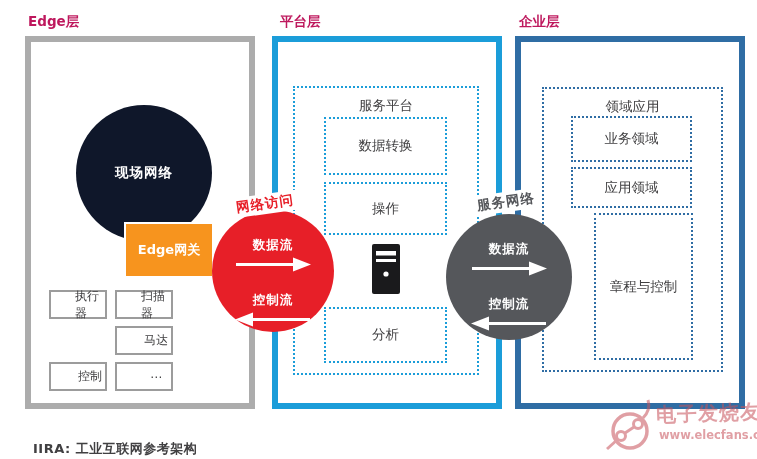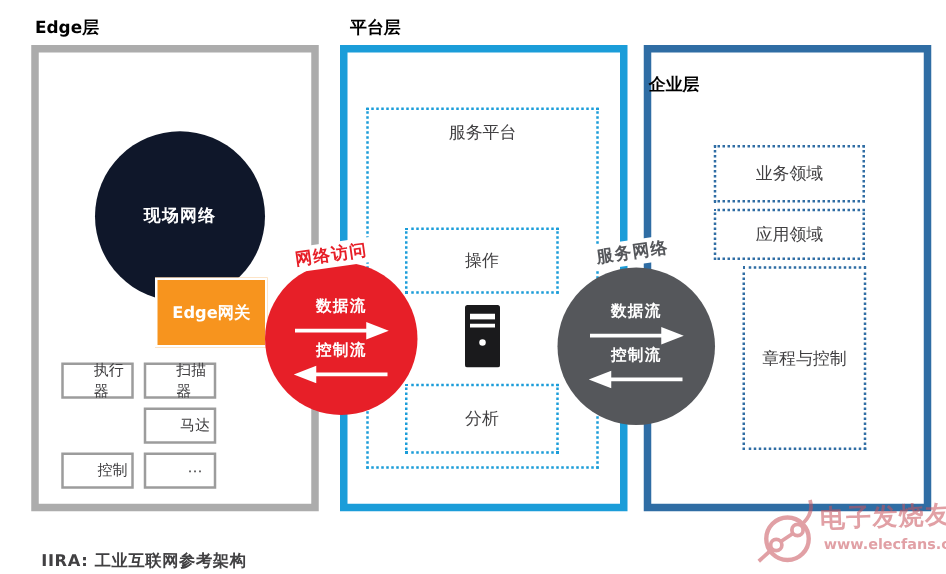--- a/index.html
+++ b/index.html
@@ -1,20 +1,20 @@
 <!DOCTYPE html>
 <html><head>
 <meta charset="utf-8">
 <style>
   html,body{margin:0;padding:0;background:#fff;}
   .canvas{
     position:relative;width:757px;height:459px;background:#ffffff;overflow:hidden;
     font-family:"DejaVu Sans","Liberation Sans",sans-serif;
   }
-  .layer-label{position:absolute;font-size:13.5px;font-weight:bold;color:#000000;z-index:2;}
+  .layer-label{position:absolute;font-size:13.5px;font-weight:bold;color:#be185d;z-index:2;}
   .frame{position:absolute;top:36px;height:373px;width:230px;box-sizing:border-box;border:6px solid;background:transparent;z-index:1;}
   .frame.edge{left:25px;border-color:#acacac;}
   .frame.platform{left:272px;border-color:#1b9dd9;}
   .frame.enterprise{left:515px;border-color:#2f6da4;}
 
   .green-circle{position:absolute;left:76px;top:105px;width:136px;height:136px;border-radius:50%;
     background:#0f172a;display:flex;align-items:center;justify-content:center;z-index:2;}
   .green-circle span{color:#fff;font-size:13.5px;font-weight:bold;letter-spacing:1px;}
 
   .gateway{position:absolute;left:124px;top:222px;width:90px;height:56px;box-sizing:border-box;
@@ -30,21 +30,21 @@
   .dashed-box .box-title{display:block;text-align:center;padding-top:9px;font-size:13.5px;color:#414042;}
   .module{display:flex;align-items:center;justify-content:center;font-size:13.5px;color:#414042;}
 
   .server-icon{position:absolute;left:372px;top:244px;z-index:3;}
 
   .flow-circle{position:absolute;border-radius:50%;z-index:5;display:flex;flex-direction:column;align-items:center;}
   .flow-circle.red{left:212px;top:210px;width:122px;height:122px;background:#e71f28;padding-top:0;}
   .flow-circle.gray{left:446px;top:214px;width:126px;height:126px;background:#55575b;}
   .flow-circle .flow-label{color:#fff;font-size:12.5px;font-weight:bold;letter-spacing:1px;}
   .flow-circle .first{margin-top:27px;}
-  .flow-circle .second{margin-top:0;}
+  .flow-circle .second{margin-top:20px;}
   .flow-circle svg{display:block;margin-top:3px;}
 
   .rot-label{position:absolute;font-size:13.5px;font-weight:bold;z-index:6;background:#fff;padding:1px 3px;
     transform:rotate(-8deg);letter-spacing:1px;}
   .rot-label.red{left:233px;top:194px;color:#e71f28;}
   .rot-label.gray{left:474px;top:192px;color:#55575b;}
 
   .footer-caption{position:absolute;left:33px;top:440px;font-size:13px;font-weight:bold;color:#414042;letter-spacing:0.5px;z-index:2;}
 
   .watermark{position:absolute;left:603px;top:394px;width:154px;height:64px;z-index:10;opacity:0.55;color:#c8525b;}
@@ -52,21 +52,21 @@
   .watermark .wm-brand{position:absolute;left:53px;top:6px;font-size:20px;font-weight:bold;letter-spacing:1px;transform:rotate(-2deg);white-space:nowrap;}
   .watermark .wm-url{position:absolute;left:56px;top:34px;font-size:11.5px;font-weight:bold;white-space:nowrap;}
 </style>
 </head>
 <body>
 
 <div class="canvas">
 
   <div class="layer-label" style="left:28px;top:13px;">Edge层</div>
   <div class="layer-label" style="left:280px;top:13px;">平台层</div>
-  <div class="layer-label" style="left:519px;top:13px;margin-top:46px;">企业层</div>
+  <div class="layer-label" style="left:519px;top:13px;">企业层</div>
 
   <div class="frame edge"></div>
   <div class="frame platform"></div>
   <div class="frame enterprise"></div>
 
   <div class="green-circle">
     <span>现场网络</span>
   </div>
 
   <div class="gateway">
@@ -75,32 +75,36 @@
 
   <div class="device" style="left:49px;top:290px;">执行器</div>
   <div class="device" style="left:115px;top:290px;">扫描器</div>
   <div class="device" style="left:115px;top:326px;">马达</div>
   <div class="device" style="left:49px;top:362px;">控制</div>
   <div class="device" style="left:115px;top:362px;">⋯</div>
 
   <div class="dashed-box dashed-cyan" style="left:293px;top:86px;width:186px;height:289px;">
     <span class="box-title">服务平台</span>
   </div>
+  <div class="dashed-box dashed-cyan module" style="left:324px;top:117px;width:123px;height:58px;">数据转换</div>
   <div class="dashed-box dashed-cyan module" style="left:324px;top:182px;width:123px;height:53px;">操作</div>
   <div class="dashed-box dashed-cyan module" style="left:324px;top:307px;width:123px;height:56px;">分析</div>
 
   <div class="server-icon">
     <svg width="28" height="50" viewBox="0 0 28 50">
       <rect x="0" y="0" width="28" height="50" rx="2" fill="#1a1a1c"></rect>
       <rect x="4" y="7" width="20" height="4.5" fill="#ffffff"></rect>
       <rect x="4" y="15" width="20" height="3" fill="#ffffff"></rect>
       <circle cx="14" cy="30" r="2.6" fill="#ffffff"></circle>
     </svg>
   </div>
 
+  <div class="dashed-box dashed-blue" style="left:542px;top:87px;width:181px;height:285px;">
+    <span class="box-title">领域应用</span>
+  </div>
   <div class="dashed-box dashed-blue module" style="left:571px;top:116px;width:121px;height:46px;">业务领域</div>
   <div class="dashed-box dashed-blue module" style="left:571px;top:167px;width:121px;height:41px;">应用领域</div>
   <div class="dashed-box dashed-blue module" style="left:594px;top:213px;width:99px;height:147px;">章程与控制</div>
 
   <div class="rot-label red">网络访问</div>
   <div class="flow-circle red">
     <span class="flow-label first">数据流</span>
     <svg width="78" height="15" viewBox="0 0 78 15">
       <line x1="2" y1="7.5" x2="61" y2="7.5" stroke="#fff" stroke-width="3"></line>
       <polygon points="59,0.5 77,7.5 59,14.5" fill="#fff"></polygon>

